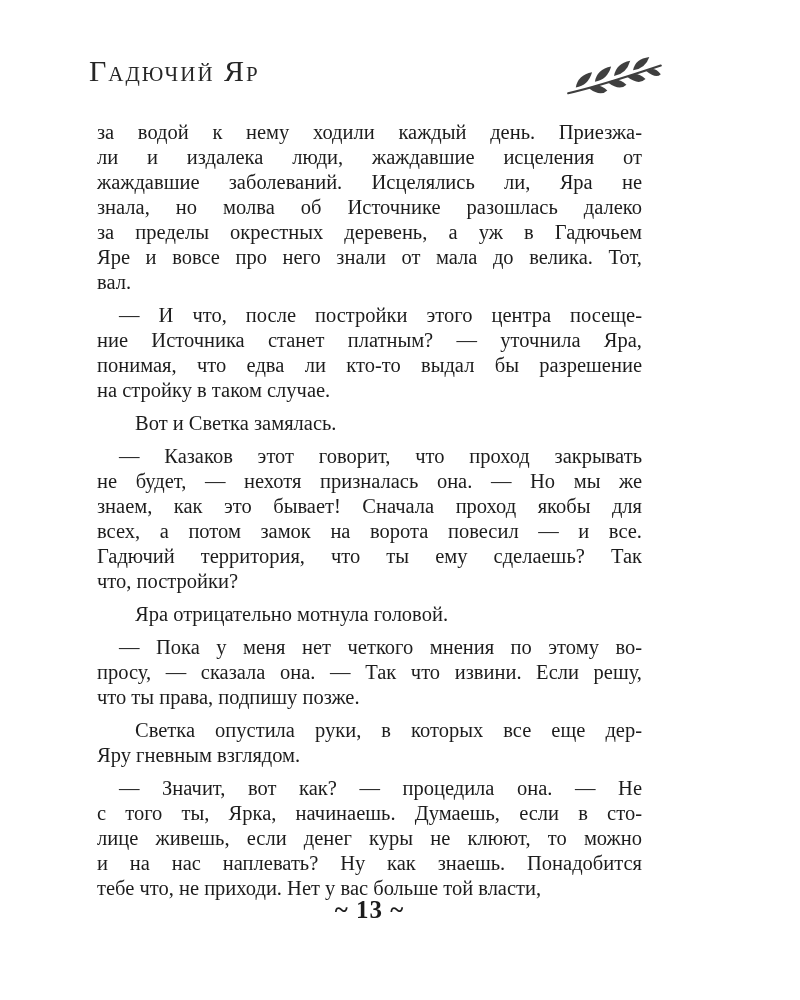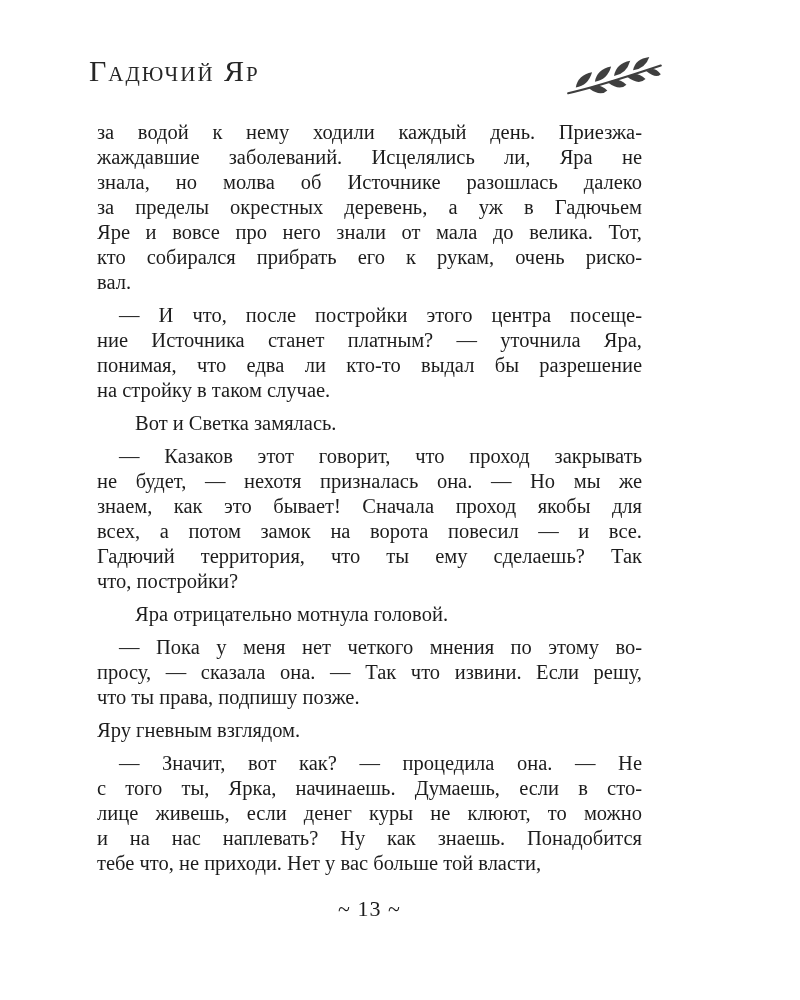--- a/index.html
+++ b/index.html
@@ -53,23 +53,24 @@
   }
   .text-line.line-last{
     text-align-last:left;
   }
   .page-footer{
     position:absolute;
     left:89px;top:896px;width:561px;
     text-align:center;
   }
   .page-number{
-    font-size:22px;
+    font-size:25px;
     letter-spacing:1px;
     color:var(--text-color);
+    font-weight:bold;
   }
 </style>
 </head>
 <body>
 
 <div class="page">
 
   <header class="running-header">
     <h1 class="chapter-title">Гадючий Яр</h1>
   </header>
@@ -84,25 +85,25 @@
       <path d="M24,33 Q36,42 43,35 Q33,26 24,33 Z" fill="var(--ornament-color)"></path>
       <path d="M44,27 Q56,36 63,29 Q53,20 44,27 Z" fill="var(--ornament-color)"></path>
       <path d="M64,21 Q76,30 83,23 Q73,14 64,21 Z" fill="var(--ornament-color)"></path>
       <path d="M84,15 Q94,23 99,18 Q92,9 84,15 Z" fill="var(--ornament-color)"></path>
     </svg>
   </span>
 
   <main class="body-text" id="body-text">
       <div class="paragraph">
         <div class="text-line">за водой к нему ходили каждый день. Приезжа-</div>
+        <div class="text-line">ли и издалека люди, жаждавшие исцеления от</div>
         <div class="text-line">жаждавшие заболеваний. Исцелялись ли, Яра не</div>
         <div class="text-line">знала, но молва об Источнике разошлась далеко</div>
         <div class="text-line">за пределы окрестных деревень, а уж в Гадючьем</div>
         <div class="text-line">Яре и вовсе про него знали от мала до велика. Тот,</div>
-        <div class="text-line">кто собирался прибрать его к рукам, очень риско-</div>
         <div class="text-line line-last">вал.</div>
       </div>
       <div class="paragraph">
         <div class="text-line" style="padding-left: 22px;">— И что, после постройки этого центра посеще-</div>
         <div class="text-line">ние Источника станет платным? — уточнила Яра,</div>
         <div class="text-line">понимая, что едва ли кто-то выдал бы разрешение</div>
         <div class="text-line line-last">на стройку в таком случае.</div>
       </div>
       <div class="paragraph">
         <div class="text-line line-last" style="padding-left: 38px;">Вот и Светка замялась.</div>
@@ -117,20 +118,21 @@
       </div>
       <div class="paragraph">
         <div class="text-line line-last" style="padding-left: 38px;">Яра отрицательно мотнула головой.</div>
       </div>
       <div class="paragraph">
         <div class="text-line" style="padding-left: 22px;">— Пока у меня нет четкого мнения по этому во-</div>
         <div class="text-line">просу, — сказала она. — Так что извини. Если решу,</div>
         <div class="text-line line-last">что ты права, подпишу позже.</div>
       </div>
       <div class="paragraph">
+        <div class="text-line" style="padding-left: 38px;">Светка опустила руки, в которых все еще дер-</div>
         <div class="text-line line-last">Яру гневным взглядом.</div>
       </div>
       <div class="paragraph">
         <div class="text-line" style="padding-left: 22px;">— Значит, вот как? — процедила она. — Не</div>
         <div class="text-line">с того ты, Ярка, начинаешь. Думаешь, если в сто-</div>
         <div class="text-line">лице живешь, если денег куры не клюют, то можно</div>
         <div class="text-line">и на нас наплевать? Ну как знаешь. Понадобится</div>
         <div class="text-line line-last">тебе что, не приходи. Нет у вас больше той власти,</div>
       </div>
     </main>

